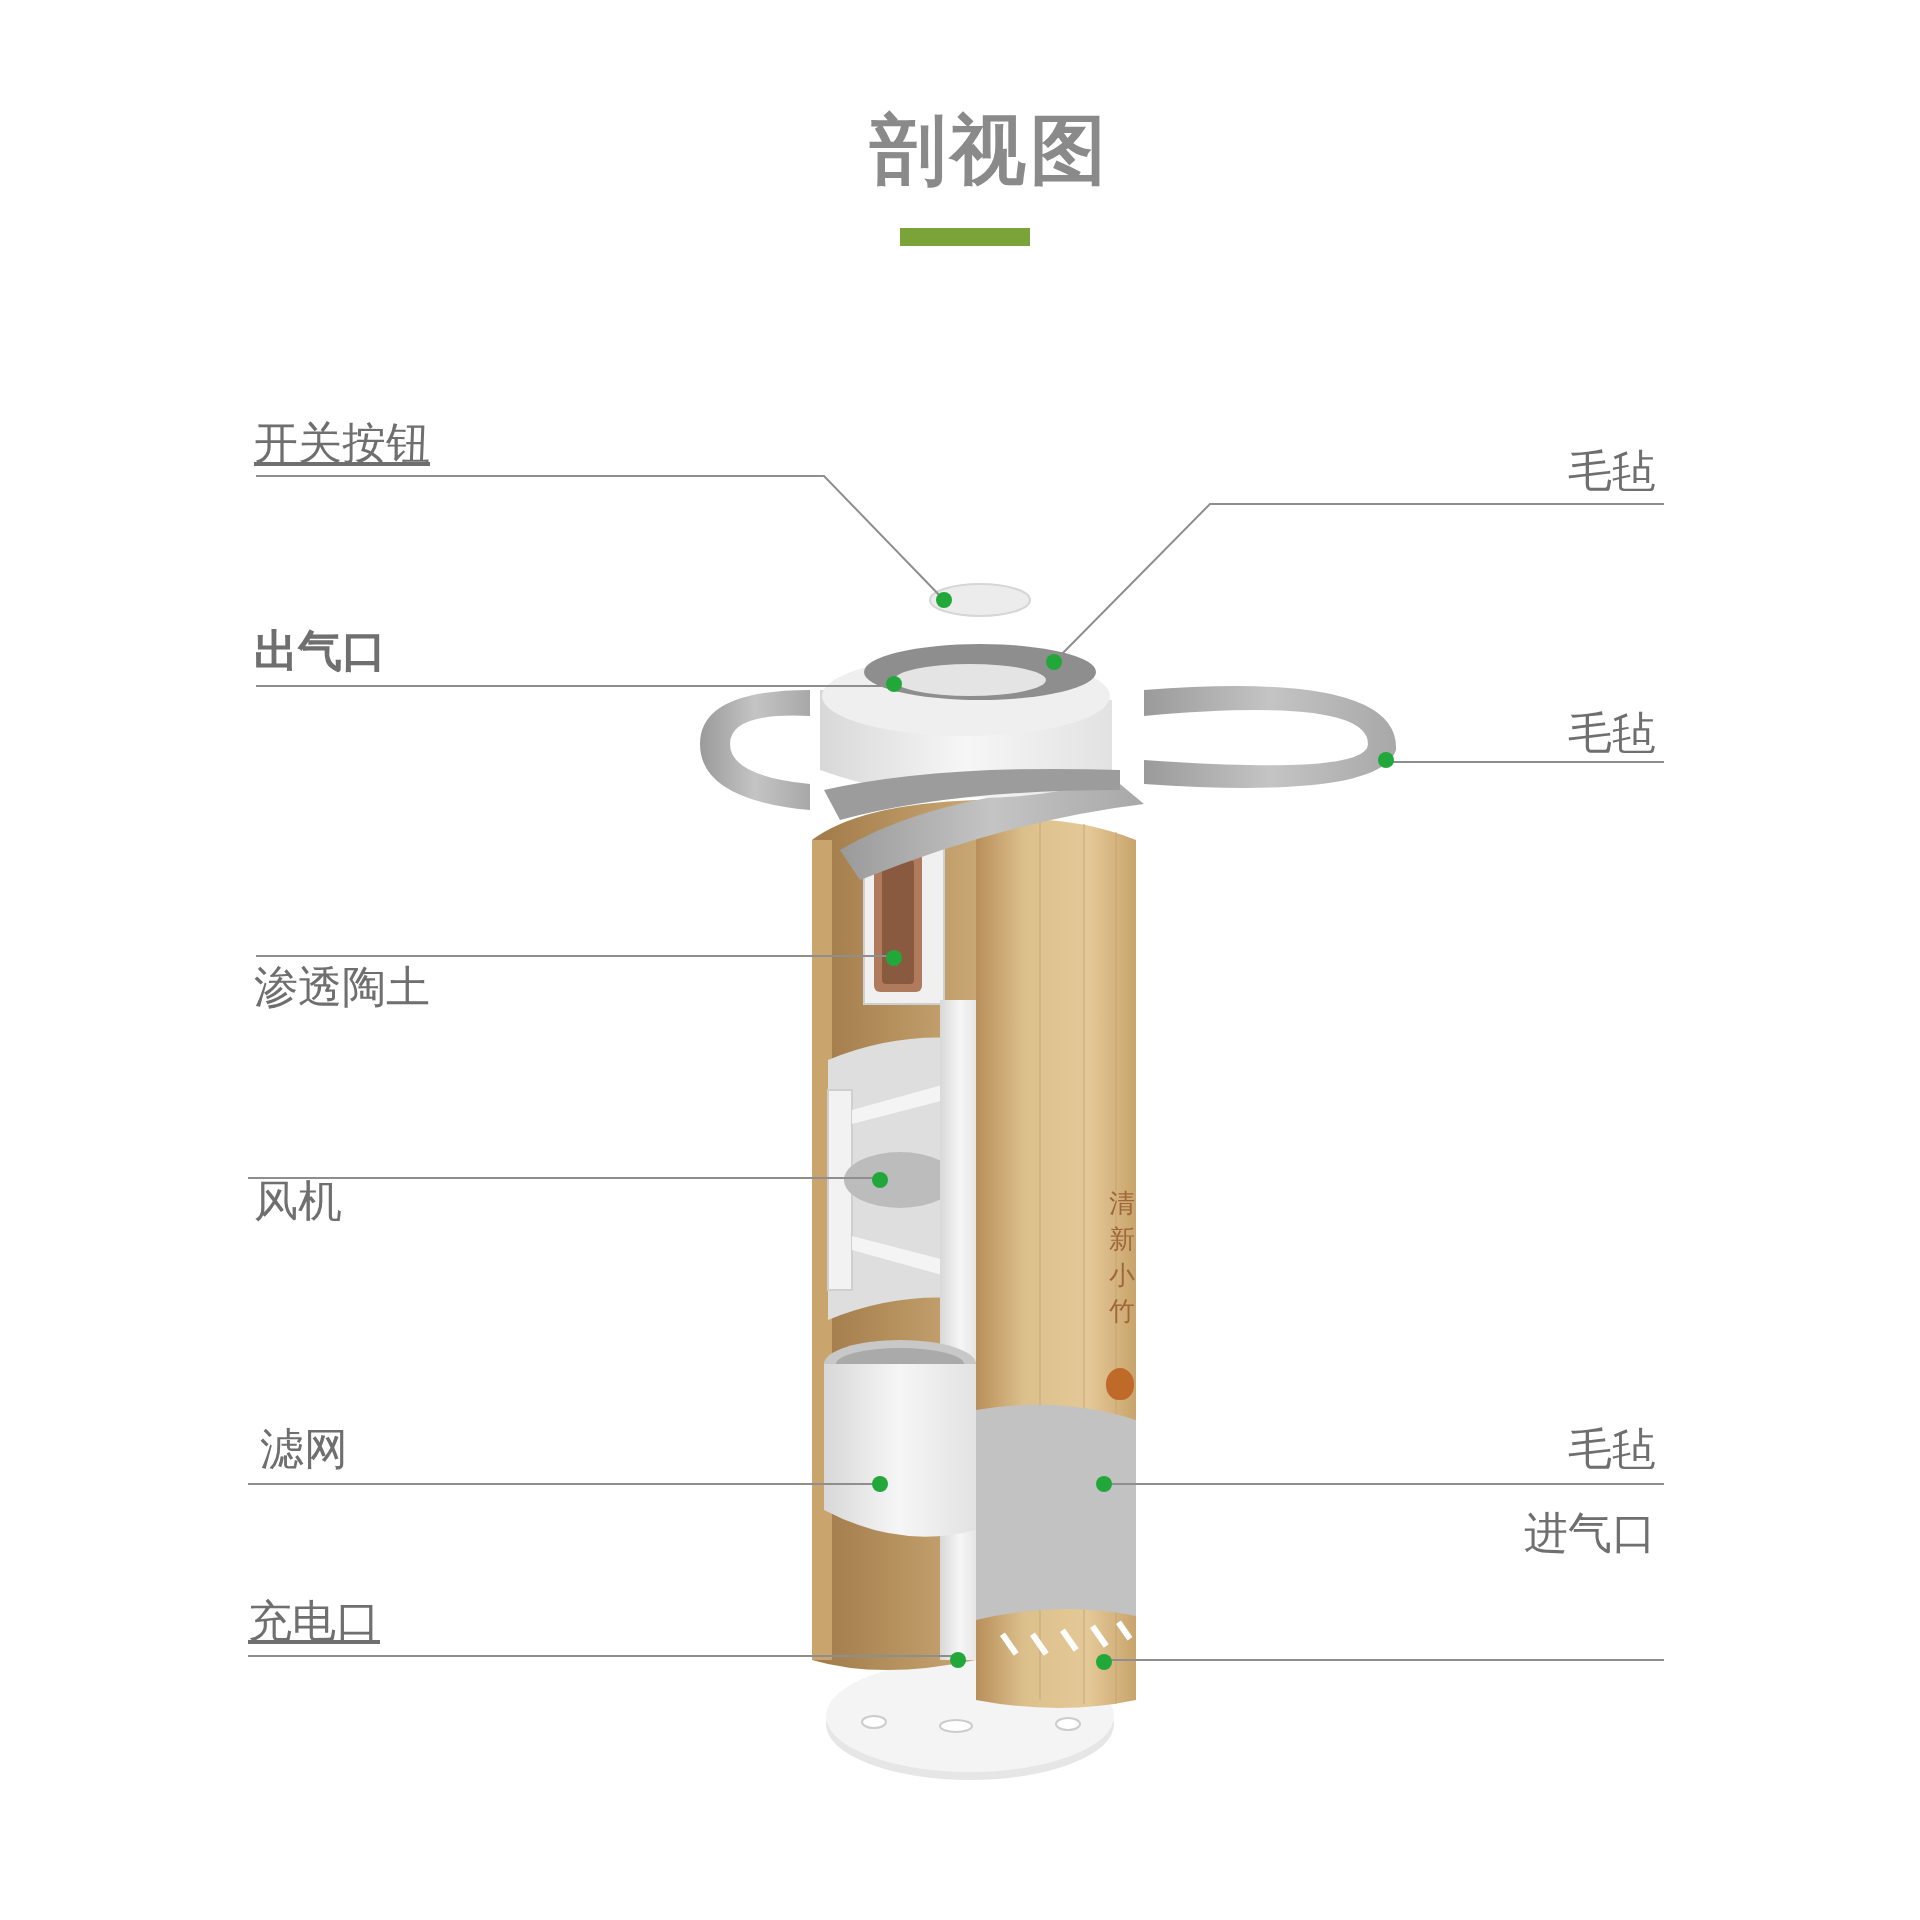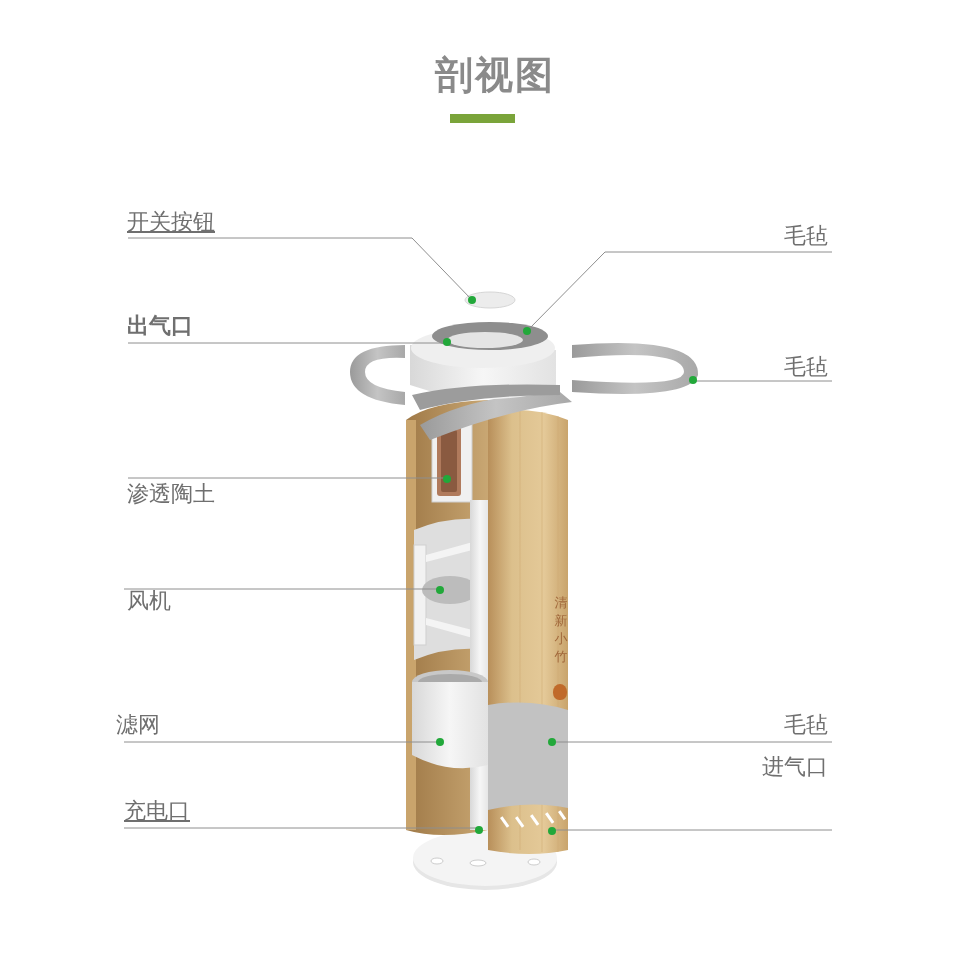--- a/index.html
+++ b/index.html
@@ -140,19 +140,19 @@
   </g>
 </svg>
 
 <div class="brand">清<br>新<br>小<br>竹</div>
 <div class="brand-logo"></div>
 
 <div class="label" style="left:127px; top:207px;text-decoration:underline;">开关按钮</div>
 <div class="label" style="left:127px; top:311px;font-weight:bold;">出气口</div>
 <div class="label" style="left:127px; top:447px;margin-top:32px;">渗透陶土</div>
 <div class="label" style="left:127px; top:558px;margin-top:28px;">风机</div>
-<div class="label" style="left:116px; top:710px;">滤网</div>
+<div class="label" style="left:130px; top:710px;">滤网</div>
 <div class="label" style="left:124px; top:796px;text-decoration:underline;">充电口</div>
 
 <div class="label right" style="right:132px; top:221px;">毛毡</div>
 <div class="label right" style="right:132px; top:352px;">毛毡</div>
 <div class="label right" style="right:132px; top:710px;">毛毡</div>
 <div class="label right" style="right:132px; top:752px;">进气口</div>
 
 </body></html>

